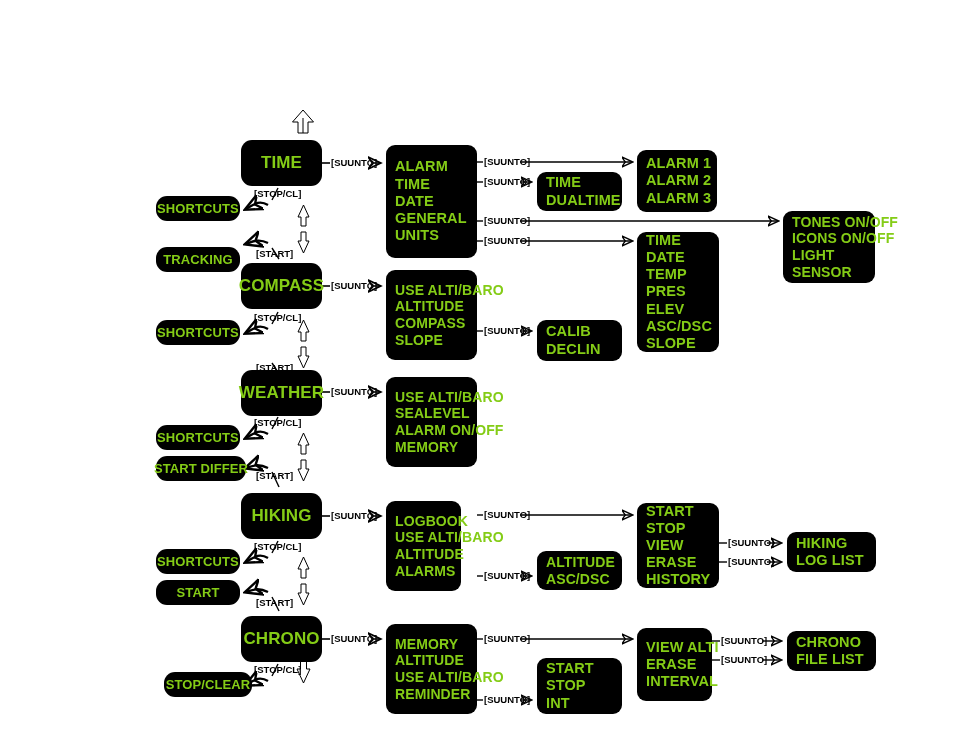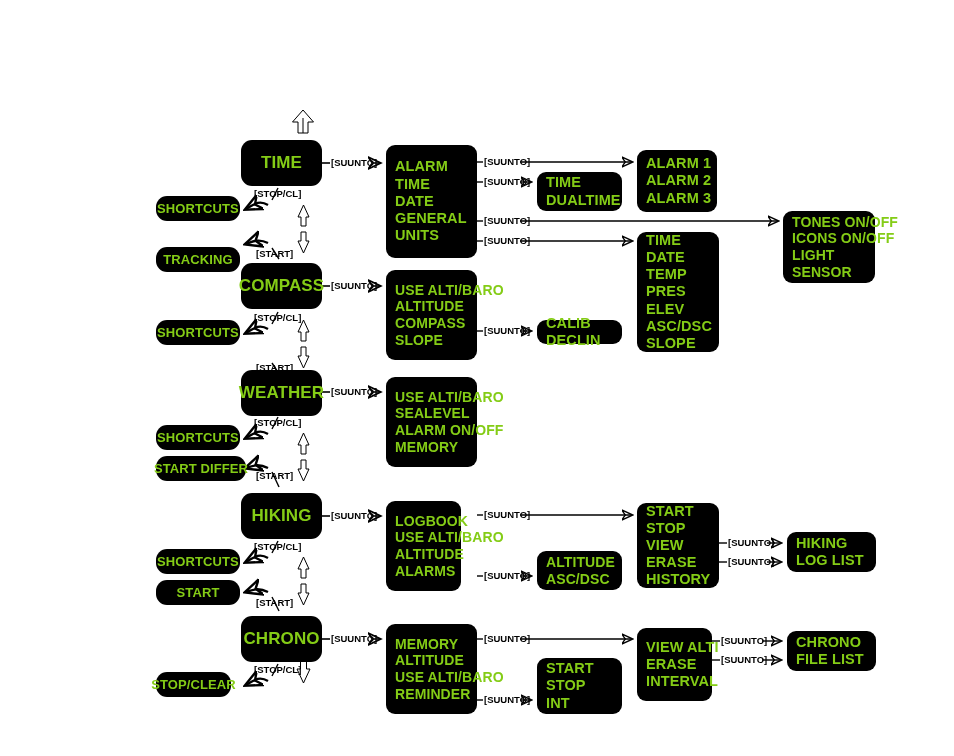--- a/index.html
+++ b/index.html
@@ -265,21 +265,21 @@
     <span class="line">SHORTCUTS</span>
   </div>
 
   <div class="box menu small" style="left:386px;top:270px;width:91px;height:90px;">
     <span class="line">USE ALTI/BARO</span>
     <span class="line">ALTITUDE</span>
     <span class="line">COMPASS</span>
     <span class="line">SLOPE</span>
   </div>
 
-  <div class="box menu" style="left:537px;top:320px;width:85px;height:24px;">
+  <div class="box menu" style="left:537px;top:320px;width:85px;height:41px;">
     <span class="line">CALIB</span>
     <span class="line">DECLIN</span>
   </div>
 
   <div class="box mode" style="left:241px;top:370px;width:81px;height:46px;">
     <span class="line">WEATHER</span>
   </div>
 
   <div class="box pill" style="left:156px;top:425px;width:84px;height:25px;">
     <span class="line">SHORTCUTS</span>
@@ -328,21 +328,21 @@
 
   <div class="box menu" style="left:787px;top:532px;width:89px;height:40px;">
     <span class="line">HIKING</span>
     <span class="line">LOG LIST</span>
   </div>
 
   <div class="box mode" style="left:241px;top:616px;width:81px;height:46px;">
     <span class="line">CHRONO</span>
   </div>
 
-  <div class="box pill" style="left:156px;top:672px;width:75px;height:25px;align-items:center;">
+  <div class="box pill" style="left:164px;top:672px;width:88px;height:25px;align-items:center;">
     <span class="line">STOP/CLEAR</span>
   </div>
 
   <div class="box menu small" style="left:386px;top:624px;width:91px;height:90px;">
     <span class="line">MEMORY</span>
     <span class="line">ALTITUDE</span>
     <span class="line">USE ALTI/BARO</span>
     <span class="line">REMINDER</span>
   </div>
 

